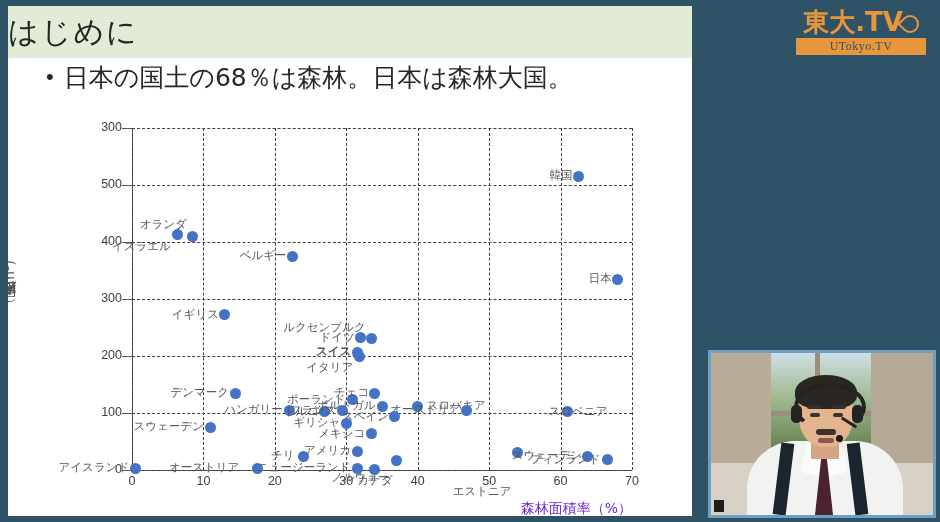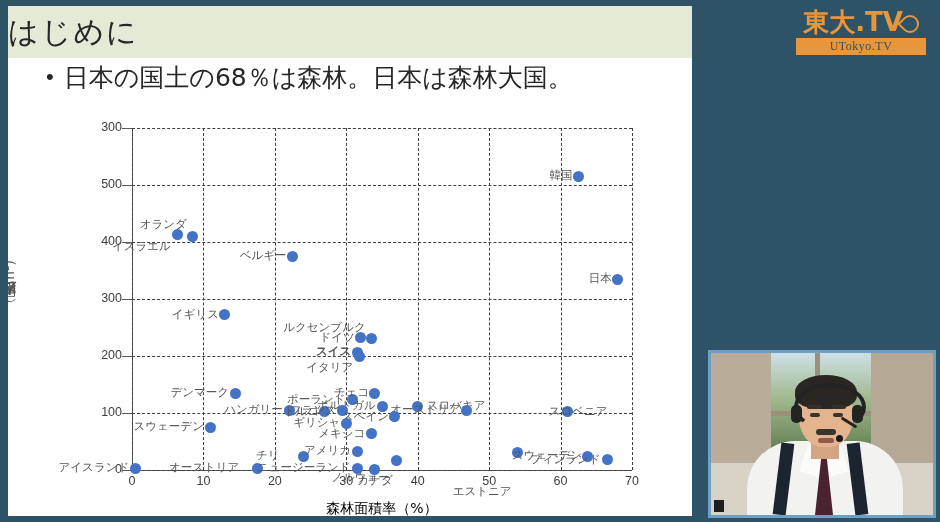--- a/index.html
+++ b/index.html
@@ -70,22 +70,22 @@
   .dot{
     position:absolute;width:11px;height:11px;border-radius:50%;
     background:#4472c4;margin-left:-5.5px;margin-top:-5.5px;
   }
   .plabel{
     position:absolute;font-size:11.5px;color:#555555;white-space:nowrap;
     font-family:"DejaVu Sans","Liberation Sans",sans-serif;
     line-height:12px;
   }
   .axis-title-x{
-    position:absolute;left:124px;top:390px;width:500px;text-align:center;
-    font-size:14px;color:#000000;
+    position:absolute;left:124px;top:390px;width:500px;text-align:right;
+    font-size:14px;color:#6d28d9;
     font-family:"DejaVu Sans","Liberation Sans",sans-serif;
   }
   .axis-title-y{
     position:absolute;left:-8px;top:150px;
     font-size:14px;color:#555555;
     font-family:"DejaVu Sans","Liberation Sans",sans-serif;
     writing-mode:vertical-rl;transform:rotate(180deg);
     white-space:nowrap;
   }
 
@@ -254,21 +254,21 @@
           <div class="plabel" style="left: 370.714px; top: 276.86px; margin-left: 46px;">スロベニア</div>
           <div class="dot" title="フランス" style="left: 210.714px; top: 282.72px;"></div>
           <div class="plabel" style="left: 157.714px; top: 275.72px;">フランス</div>
           <div class="dot" title="スペイン" style="left: 262.857px; top: 288.99px;"></div>
           <div class="plabel" style="left: 209.857px; top: 281.99px;">スペイン</div>
           <div class="dot" title="ギリシャ" style="left: 214.286px; top: 295.26px;"></div>
           <div class="plabel" style="left: 161.286px; top: 288.26px;">ギリシャ</div>
           <div class="dot" title="メキシコ" style="left: 239.286px; top: 305.52px;"></div>
           <div class="plabel" style="left: 186.286px; top: 298.52px;">メキシコ</div>
           <div class="dot" title="チリ" style="left: 171.429px; top: 328.32px;"></div>
-          <div class="plabel" style="left: 124px; top: 321.32px; text-align: right;">チリ</div>
+          <div class="plabel" style="left: 139px; top: 321.32px; text-align: right;">チリ</div>
           <div class="dot" title="アメリカ" style="left: 225px; top: 323.19px;"></div>
           <div class="plabel" style="left: 172px; top: 316.19px;">アメリカ</div>
           <div class="dot" title="ノルウェー" style="left: 264.286px; top: 332.31px;"></div>
           <div class="plabel" style="left: 199.286px; top: 343px;">ノルウェー</div>
           <div class="dot" title="ニュージーランド" style="left: 225px; top: 340.29px;"></div>
           <div class="plabel" style="left: 125px; top: 333.29px;">ニュージーランド</div>
           <div class="dot" title="カナダ" style="left: 242.857px; top: 341.43px;"></div>
           <div class="plabel" style="left: 225.357px; top: 346.43px;">カナダ</div>
           <div class="dot" title="エストニア" style="left: 385.714px; top: 324.9px;"></div>
           <div class="plabel" style="left: 320.714px; top: 317.9px; margin-top: 39px;">エストニア</div>

